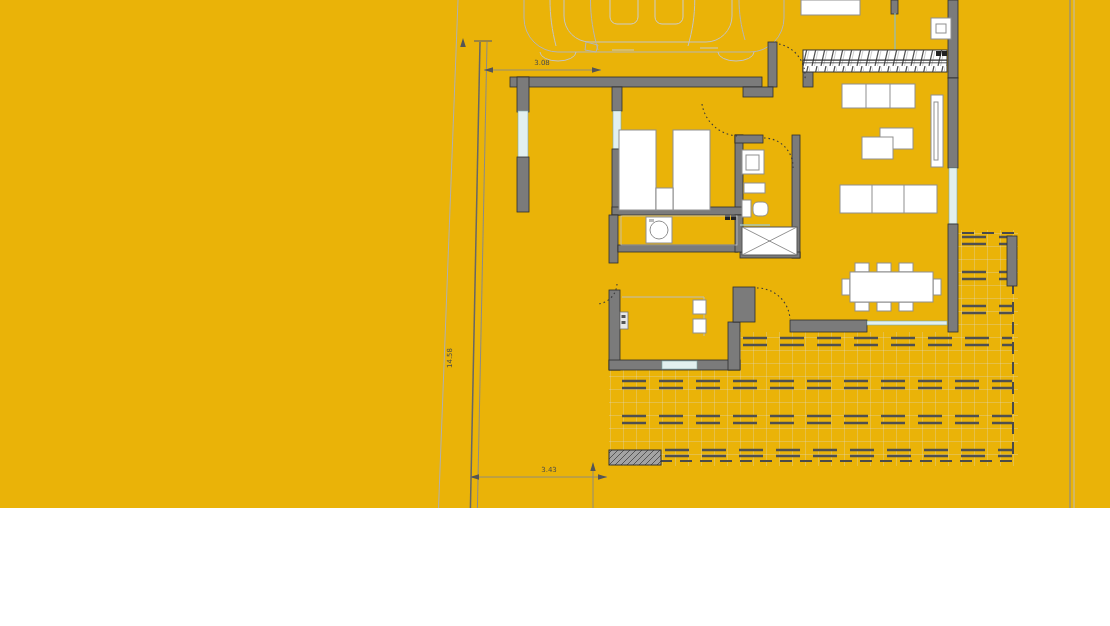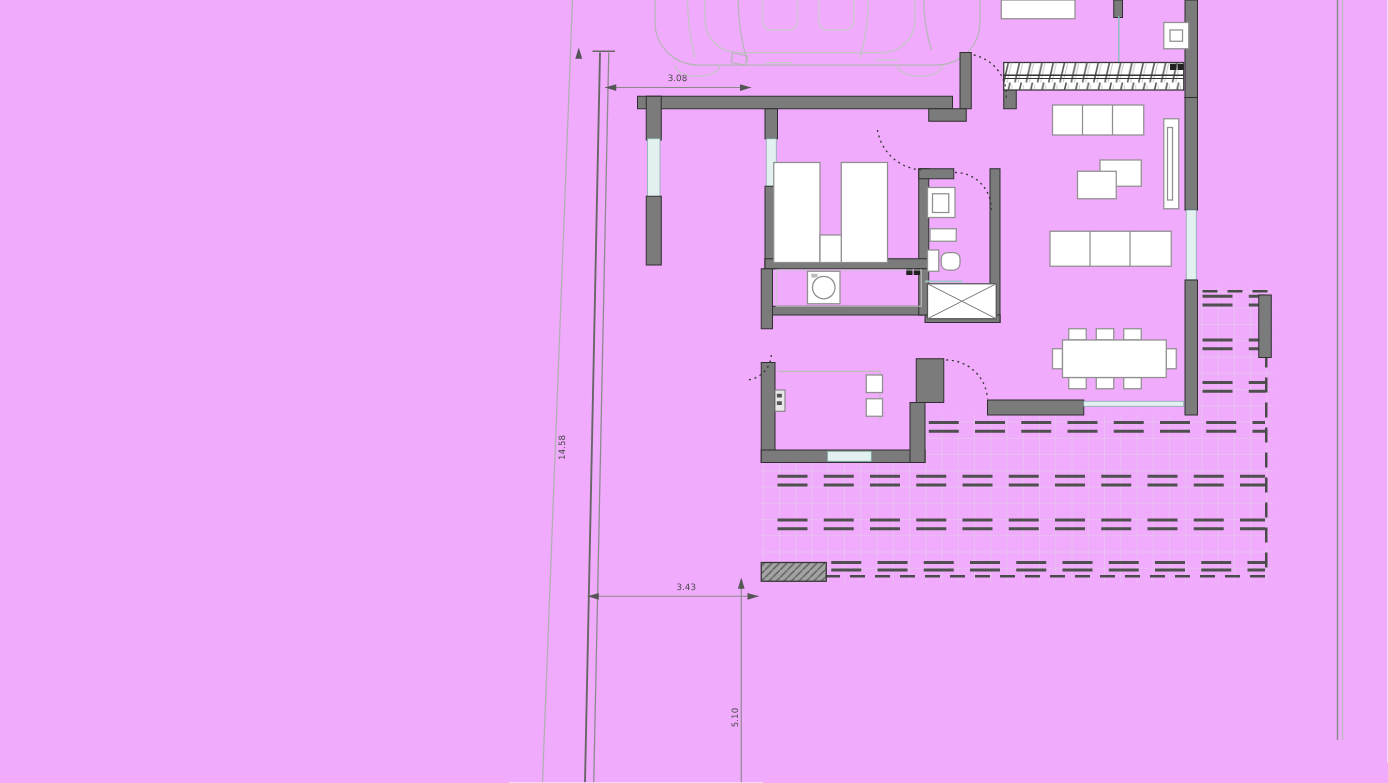--- a/index.html
+++ b/index.html
@@ -1,16 +1,16 @@
 <!DOCTYPE html>
 <html><head>
 <meta charset="utf-8">
 <style>
   html,body{margin:0;padding:0;background:#ffffff;}
-  .canvas{position:relative;width:1110px;height:626px;background:#f0abfc;overflow:hidden;}
+  .canvas{position:relative;width:1110px;height:508px;background:#eab308;overflow:hidden;}
   svg{display:block;}
   .dim-text{font-family:"DejaVu Sans", sans-serif;font-size:7px;fill:#4a4a4a;}
   .wall{fill:#7b7b7b;stroke:#2f2f2f;stroke-width:0.8;}
   .window{fill:#e2f0ef;stroke:#7fa9a9;stroke-width:0.6;}
   .furn{fill:#ffffff;stroke:#8f8f8f;stroke-width:1;}
   .furn-line{fill:none;stroke:#8f8f8f;stroke-width:1;}
   .arc{fill:none;stroke:#3a3a3a;stroke-width:1.1;stroke-dasharray:1.6 2.9;}
   .dimline{stroke:#888888;stroke-width:0.9;}
   .arrow{fill:#555555;}
   .car{fill:none;stroke:#b6b6b6;stroke-width:1;}

